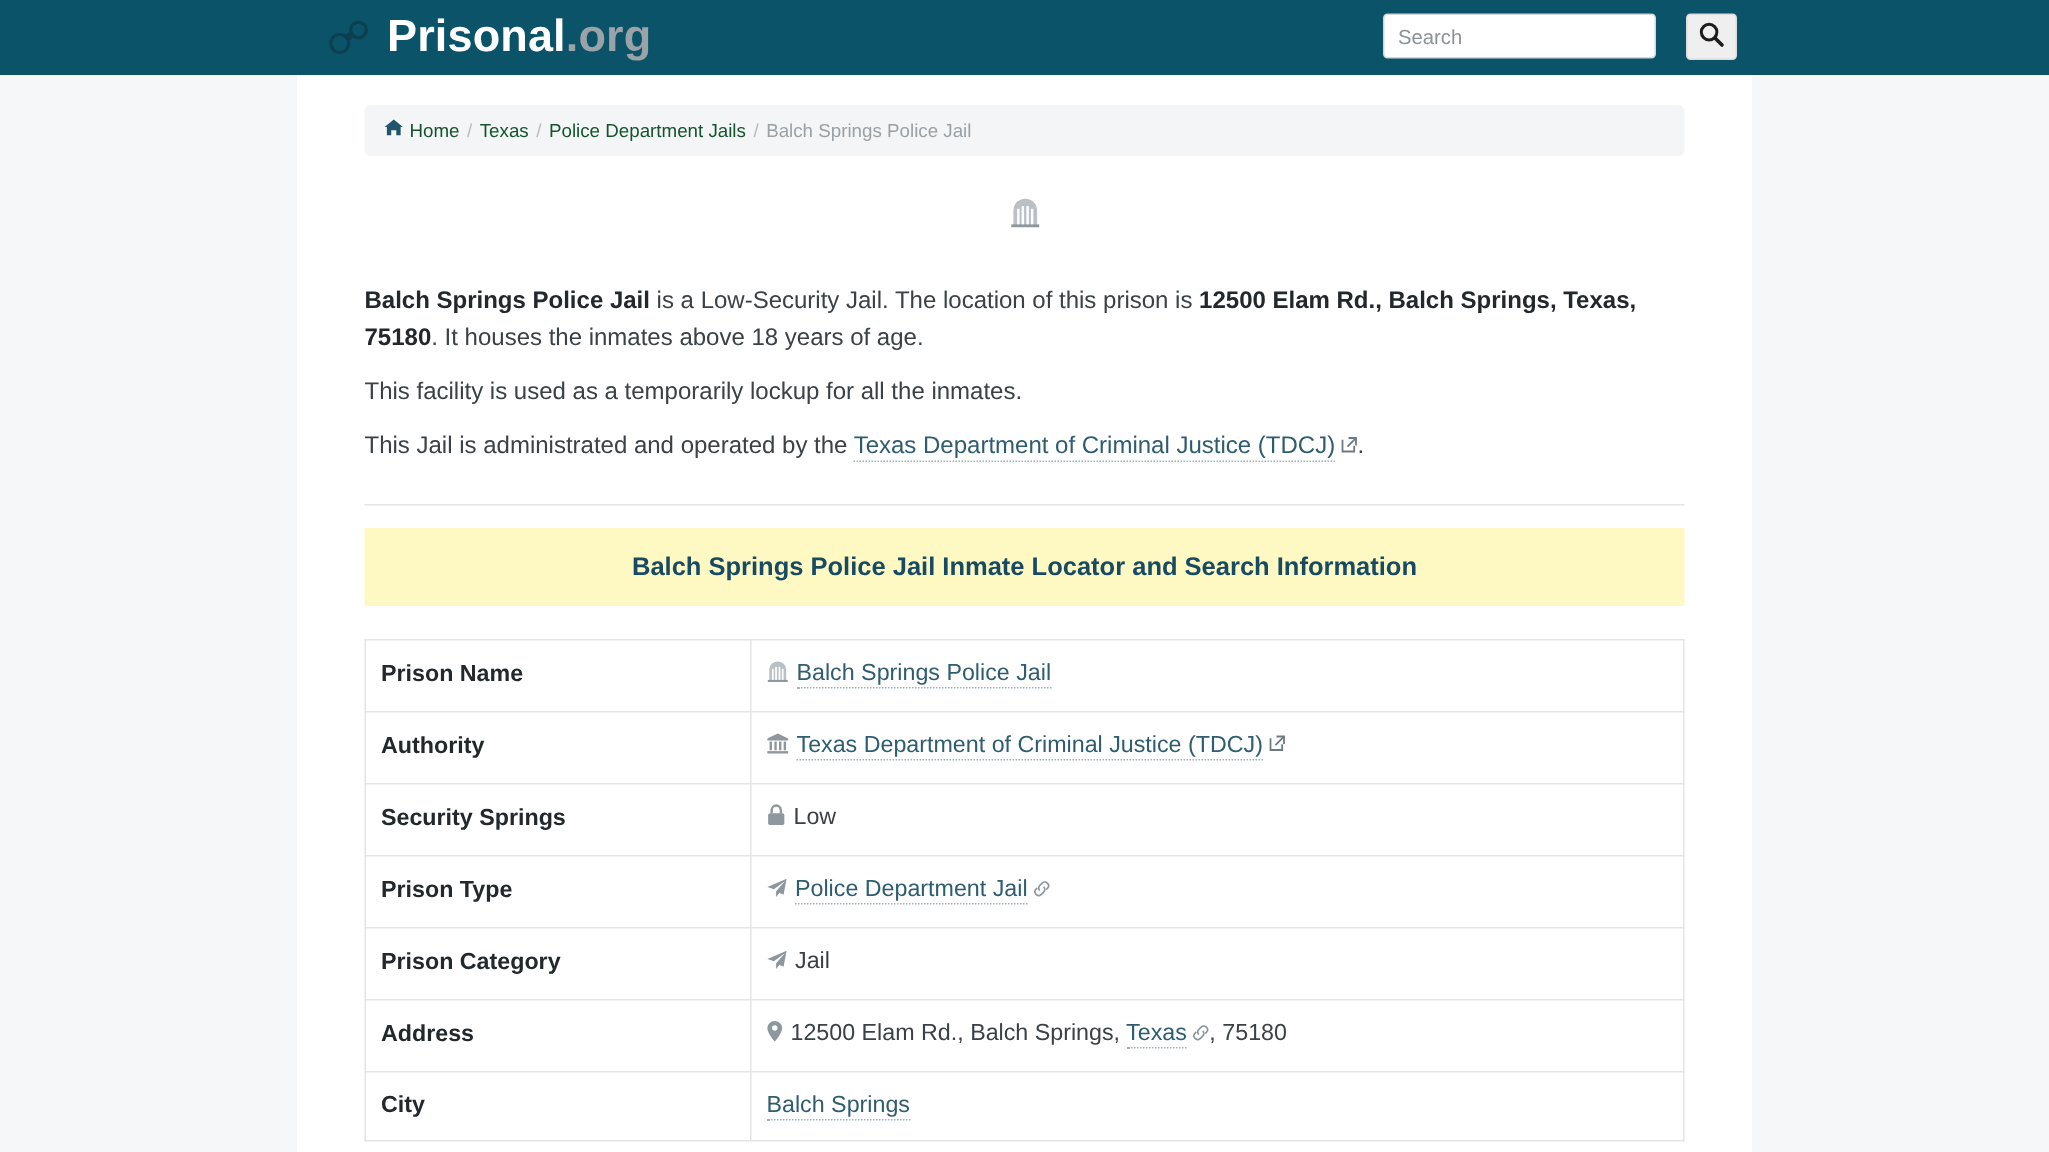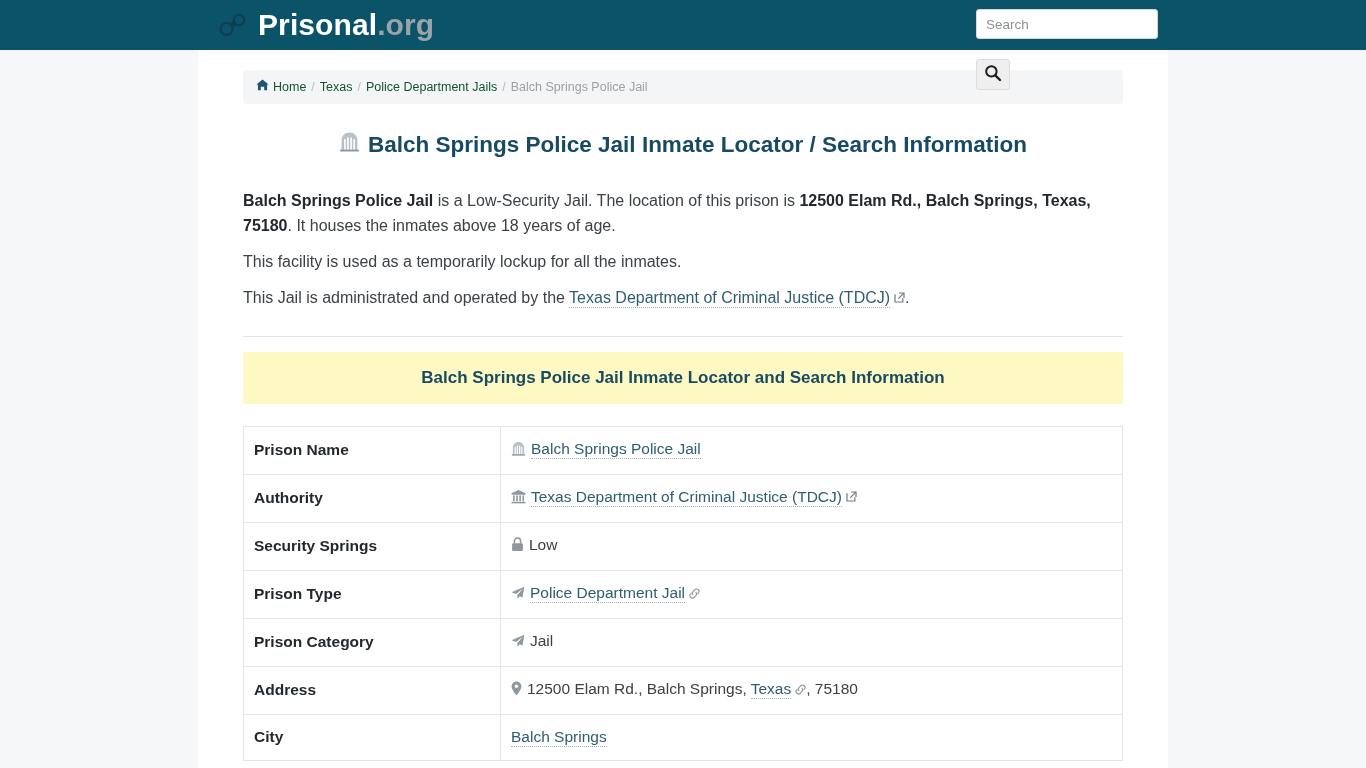--- a/index.html
+++ b/index.html
@@ -38,21 +38,20 @@
   }
   .brand-text .tld { color: #9aa3a7; font-weight: 700; }
 
   .search-wrap {
     position: absolute;
     right: 208px;
     top: 9px;
     display: flex;
     align-items: flex-start;
     gap: 20px;
-    flex-direction: column;
   }
   .search-input {
     width: 182px;
     height: 30px;
     border: 1px solid #d6d6d6;
     border-radius: 3px;
     background: #ffffff;
     padding: 0 9px;
     font-size: 13.5px;
     font-family: "Liberation Sans", sans-serif;
@@ -242,21 +241,20 @@
           <path d="M10.5 1.5 C5.9 1.5 2.6 5 2.6 9.5 L2.6 19.5 L18.4 19.5 L18.4 9.5 C18.4 5 15.1 1.5 10.5 1.5 Z" fill="#b9c1c6"></path>
           <g fill="#ffffff">
             <rect x="5.1" y="8.2" width="1.6" height="11.3"></rect>
             <rect x="8.1" y="6.4" width="1.6" height="13.1"></rect>
             <rect x="11.3" y="6.4" width="1.6" height="13.1"></rect>
             <rect x="14.3" y="8.2" width="1.6" height="11.3"></rect>
           </g>
           <rect x="1.2" y="18.6" width="18.6" height="1.9" fill="#8e979d"></rect>
         </svg>
       </span>
-      <span>Balch Springs Police Jail Inmate Locator / Search Information</span>
     </h1>
 
     <div class="intro">
       <p><b>Balch Springs Police Jail</b><span> is a Low-Security Jail. The location of this prison is </span><b>12500 Elam Rd., Balch Springs, Texas, 75180</b><span>. It houses the inmates above 18 years of age.</span></p>
 
       <p class="spaced">This facility is used as a temporarily lockup for all the inmates.</p>
 
       <p class="spaced"><span>This Jail is administrated and operated by the </span><a class="dotted" href="#">Texas Department of Criminal Justice (TDCJ)</a><span class="ext-icon"><svg width="11" height="11" viewBox="0 0 11 11">
               <path d="M1 2.2 L1 10 L8.8 10 L8.8 6.2" fill="none" stroke="#6e7a80" stroke-width="1.2"></path>
               <path d="M5 1 L10 1 L10 6" fill="none" stroke="#6e7a80" stroke-width="1.2"></path>

